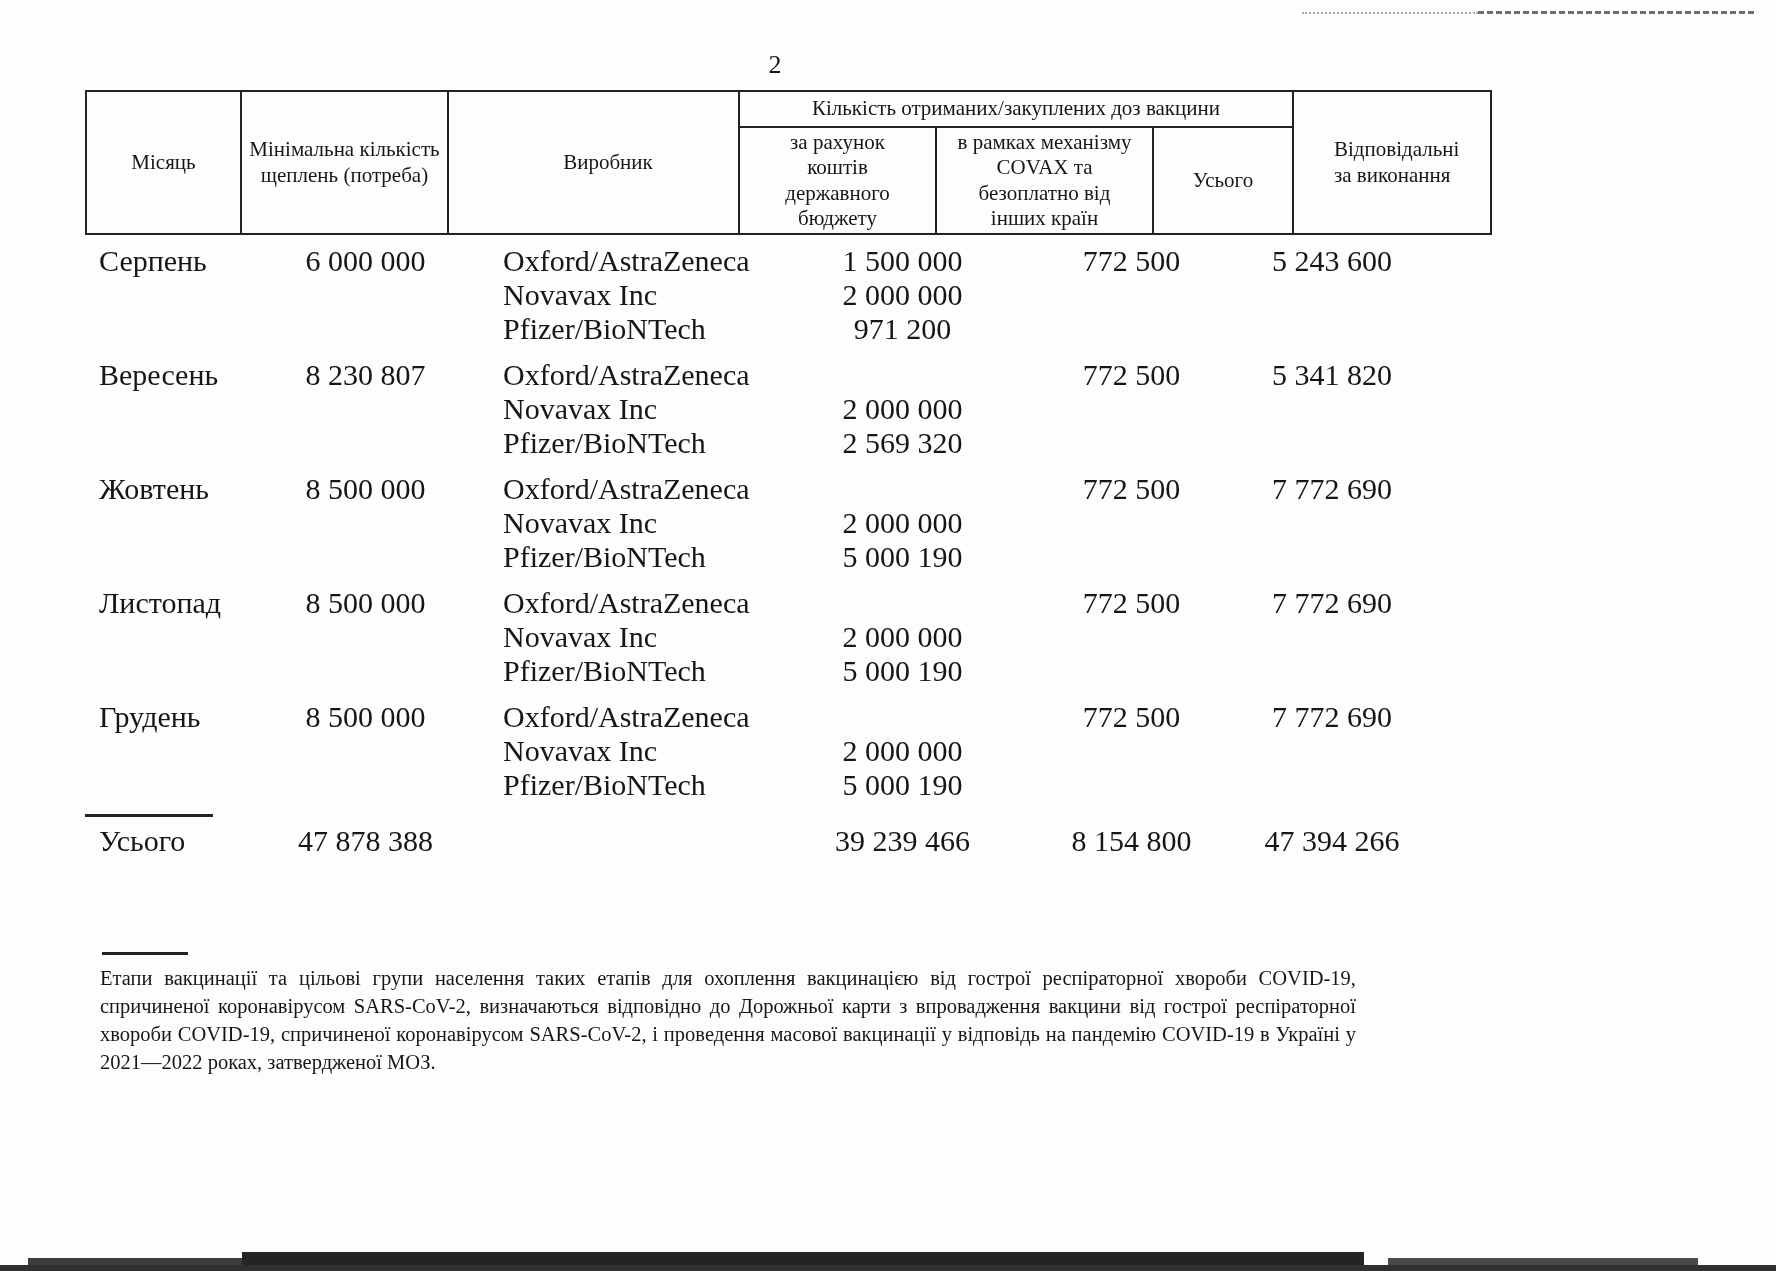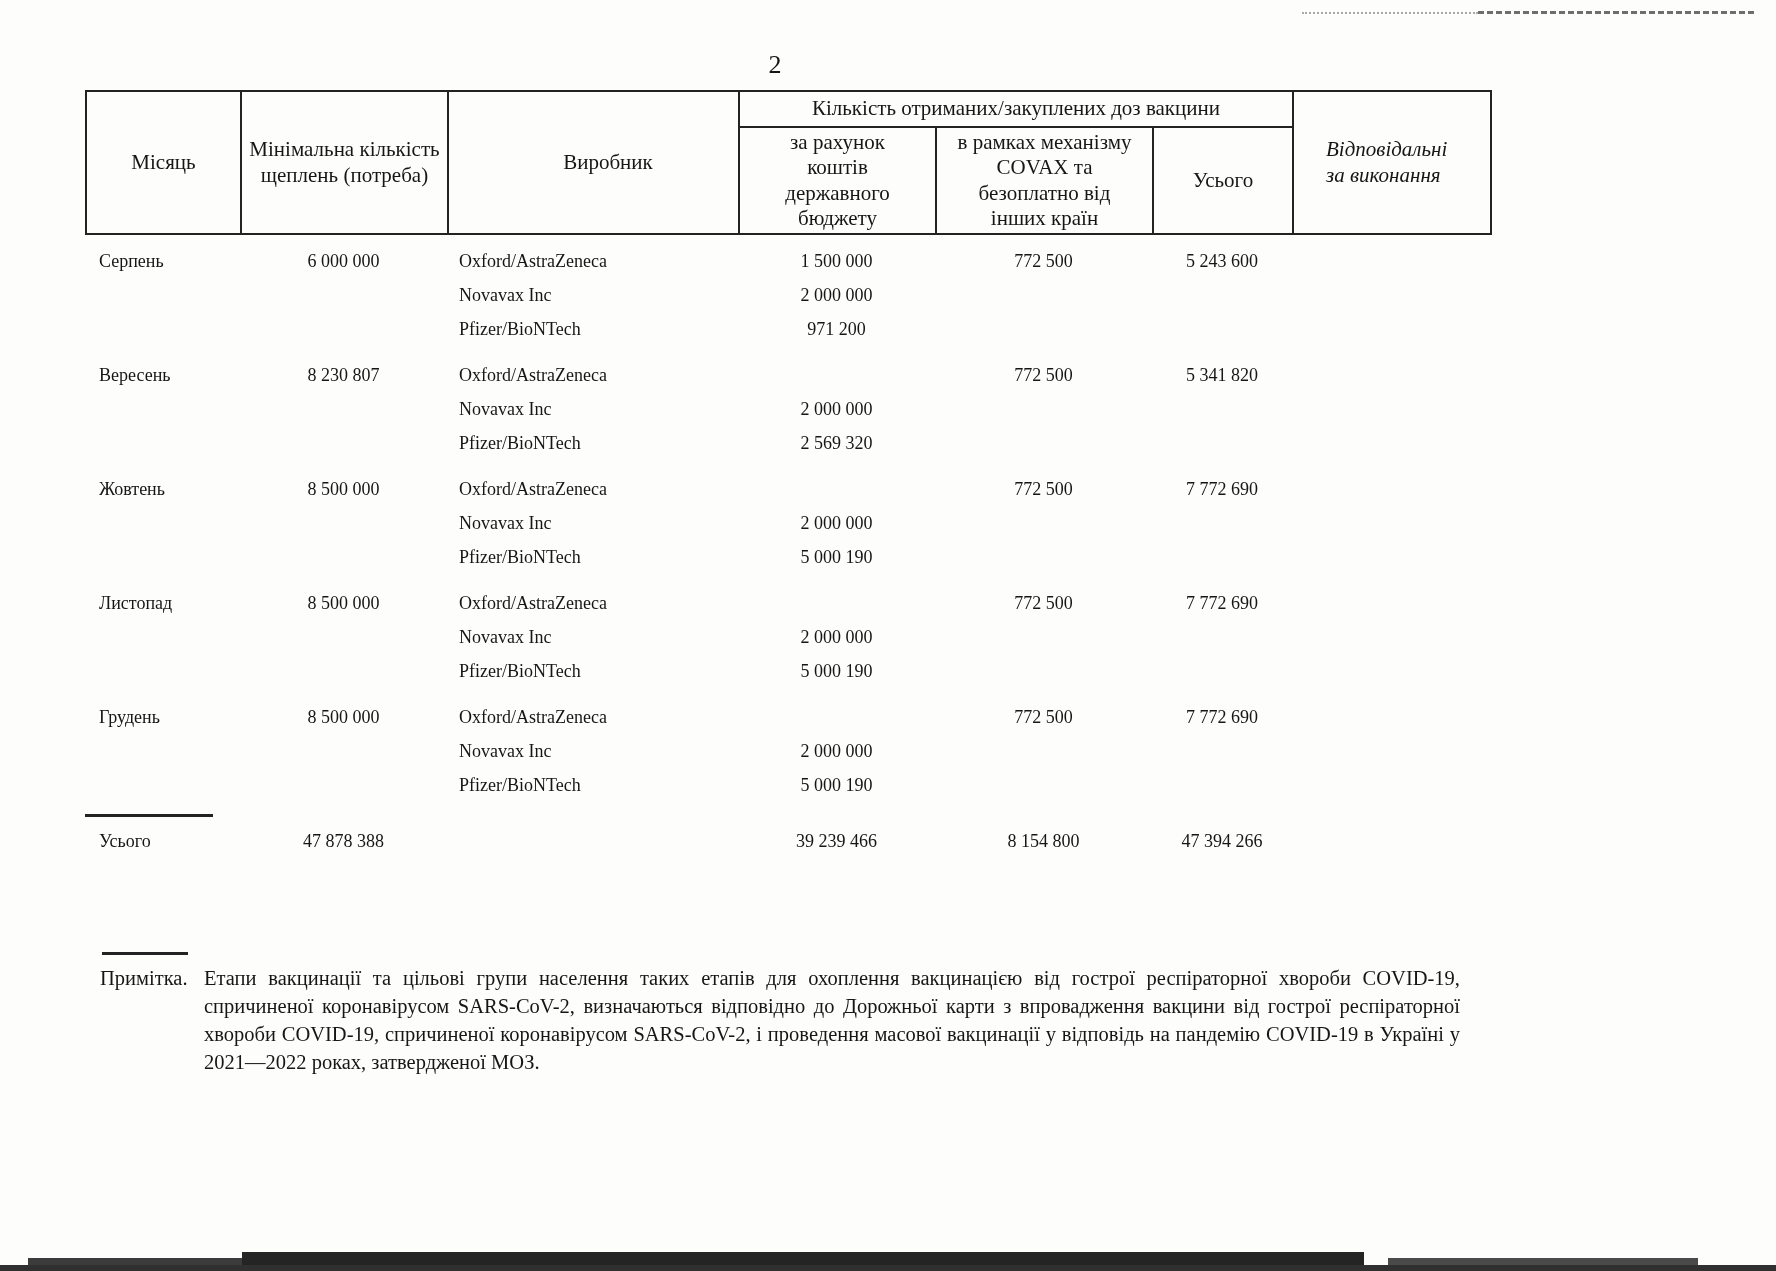--- a/index.html
+++ b/index.html
@@ -24,28 +24,28 @@
     text-align:center;font-size:21px;line-height:1.2;
     padding:2px 6px;box-sizing:border-box;white-space:pre-line;
   }
   .h-month  {grid-column:1;grid-row:1 / span 2;}
   .h-min    {grid-column:2;grid-row:1 / span 2;}
   .h-mfr    {grid-column:3;grid-row:1 / span 2;padding-left:35px;}
   .h-span   {grid-column:4 / span 3;grid-row:1;text-align:right;}
   .h-budget {grid-column:4;grid-row:2;}
   .h-covax  {grid-column:5;grid-row:2;}
   .h-total  {grid-column:6;grid-row:2;}
-  .h-resp   {grid-column:7;grid-row:1 / span 2;text-align:left;justify-content:flex-start;padding-left:32px;font-style:italic;}
+  .h-resp   {grid-column:7;grid-row:1 / span 2;text-align:left;justify-content:flex-start;padding-left:40px;}
   
   .tbl-body{position:absolute;left:85px;top:244px;width:1405px;}
   .grp{margin-bottom:12px;}
   .row{
     display:grid;
     grid-template-columns:155px 207px 291px 197px 217px 140px 198px;
-    height:34px;align-items:center;font-size:18px;
+    height:34px;align-items:center;font-size:30px;gap:22px;
   }
   .c-month{padding-left:14px;}
   .c-need,.c-budget,.c-covax,.c-total{text-align:center;}
   .c-mfr{padding-left:12px;}
   .totals-line{width:128px;border-top:3px solid #232323;margin:2px 0 4px 0;}
   .row.totals{height:40px;}
   
   .footnote{position:absolute;left:100px;top:952px;width:1370px;}
   .fnote-line{width:86px;border-top:3px solid #232323;margin-bottom:9px;margin-left:2px;}
   .fbody{display:flex;font-size:20.5px;line-height:28px;}
@@ -253,21 +253,20 @@
     <div class="c-budget">39 239 466</div>
     <div class="c-covax">8 154 800</div>
     <div class="c-total">47 394 266</div>
     <div class="c-resp"></div>
   </div>
 </div>
 
 <div class="footnote">
   <div class="fnote-line"></div>
   <div class="fbody">
-    <div class="flabel">Примітка.</div>
     <div class="ftext">
       <div class="jline">Етапи вакцинації та цільові групи населення таких етапів для охоплення вакцинацією від гострої респіраторної хвороби COVID-19,</div>
       <div class="jline">спричиненої коронавірусом SARS-CoV-2, визначаються відповідно до Дорожньої карти з впровадження вакцини від гострої респіраторної</div>
       <div class="jline">хвороби COVID-19, спричиненої коронавірусом SARS-CoV-2, і проведення масової вакцинації у відповідь на пандемію COVID-19 в Україні у</div>
       <div class="jline last">2021—2022 роках, затвердженої МОЗ.</div>
     </div>
   </div>
 </div>
 
 </body></html>

